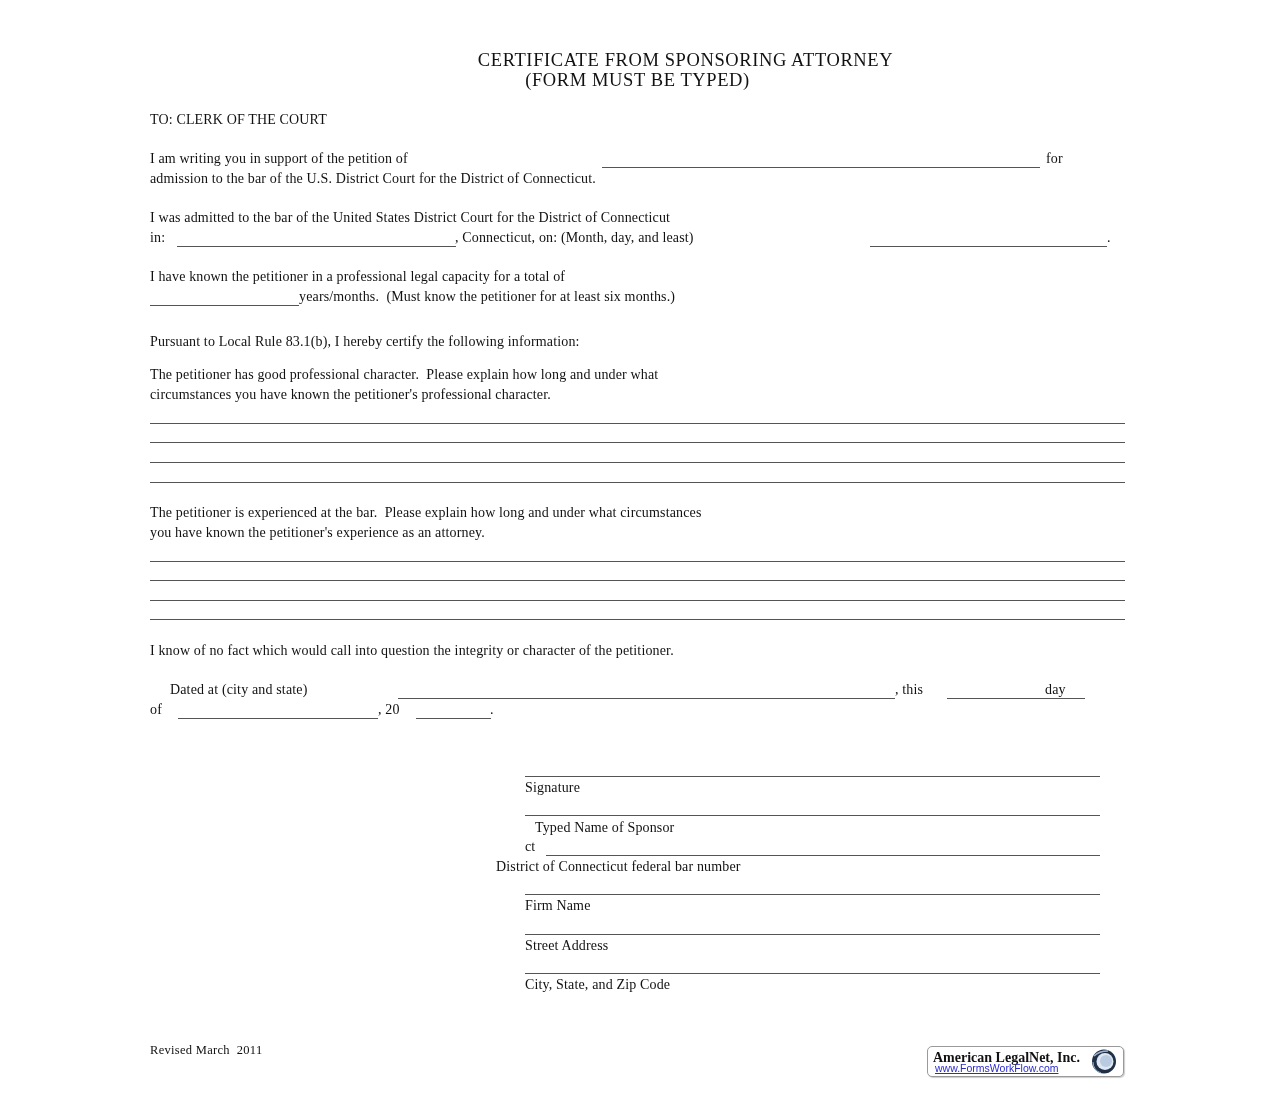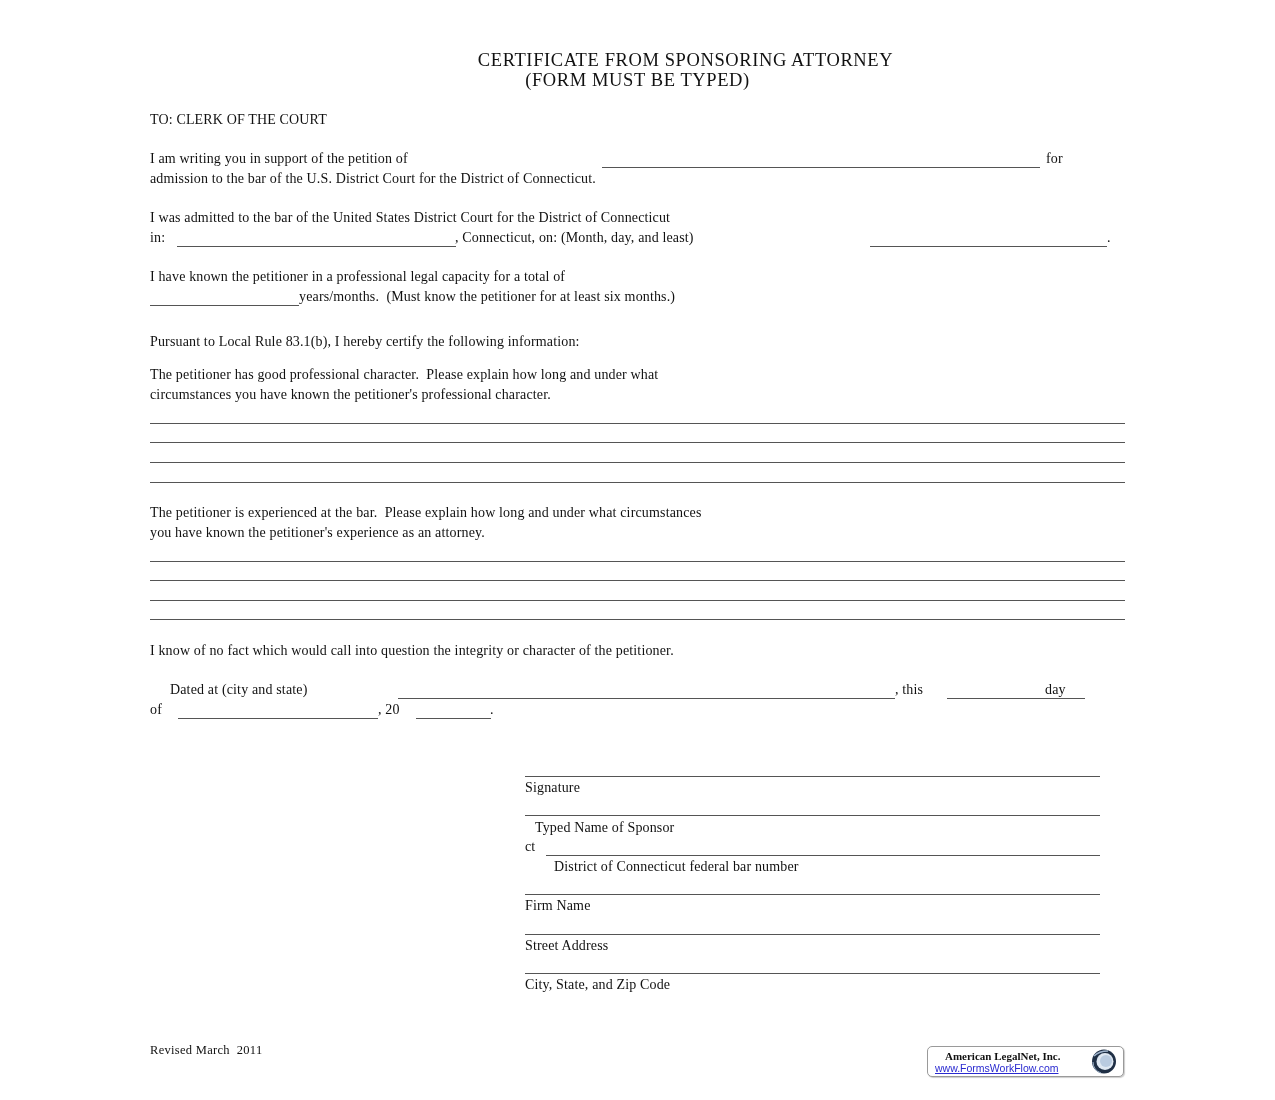--- a/index.html
+++ b/index.html
@@ -12,21 +12,21 @@
   .txt { font-size: 14px; line-height: 20px; letter-spacing: 0.15px; }
   .title { font-size: 18.5px; line-height: 20px; letter-spacing: 0.6px; text-align: center; width: 1275px; left: 0; }
   .blank-line { position: absolute; height: 0; border-top: 1px solid #555555; }
   .sig-line { position: absolute; height: 0; border-top: 1px solid #555555; left: 525px; width: 575px; }
   .small { font-size: 12.5px; line-height: 14px; letter-spacing: 0.3px; }
   .badge {
     position: absolute; left: 927px; top: 1046px; width: 195px; height: 29px;
     border: 1px solid #9a9a9a; border-radius: 5px; background: #ffffff;
     box-shadow: 1px 1px 1px #cccccc;
   }
-  .badge-name { position: absolute; left: 17px; top: 3px; font-size: 11px; font-weight: bold; white-space: nowrap; color: #111; }
+  .badge-name { position: absolute; left: 5px; top: 3px; font-size: 14px; font-weight: bold; white-space: nowrap; color: #111; }
   .badge-url { position: absolute; left: 7px; top: 15px; font-size: 10.5px; color: #2a2ad0; text-decoration: underline; white-space: nowrap; }
   .badge-logo { position: absolute; right: 4px; top: 1px; width: 32px; height: 27px; }
 </style>
 </head>
 <body>
 
 <div class="abs title" style="top:50px;margin-left:48px;">CERTIFICATE FROM SPONSORING ATTORNEY</div>
 <div class="abs title" style="top:70px;">(FORM MUST BE TYPED)</div>
 
 <div class="abs txt" style="left:150px; top:110px;">TO: CLERK OF THE COURT</div>
@@ -77,21 +77,21 @@
 <div class="abs txt" style="left:490px; top:700px;">.</div>
 
 <div class="sig-line" style="top:776px;"></div>
 <div class="abs txt" style="left:525px; top:778px;">Signature</div>
 
 <div class="sig-line" style="top:815px;"></div>
 <div class="abs txt" style="left:515px; top:818px;margin-left:20px;">Typed Name of Sponsor</div>
 
 <div class="abs txt" style="left:525px; top:837px;">ct</div>
 <div class="sig-line" style="left:546px; width:554px; top:855px;"></div>
-<div class="abs txt" style="left:554px; top:857px;text-align:right;">District of Connecticut federal bar number</div>
+<div class="abs txt" style="left:496px; top:857px;text-align:right;">District of Connecticut federal bar number</div>
 
 <div class="sig-line" style="top:894px;"></div>
 <div class="abs txt" style="left:525px; top:896px;">Firm Name</div>
 
 <div class="sig-line" style="top:934px;"></div>
 <div class="abs txt" style="left:525px; top:936px;">Street Address</div>
 
 <div class="sig-line" style="top:973px;"></div>
 <div class="abs txt" style="left:525px; top:975px;">City, State, and Zip Code</div>
 

